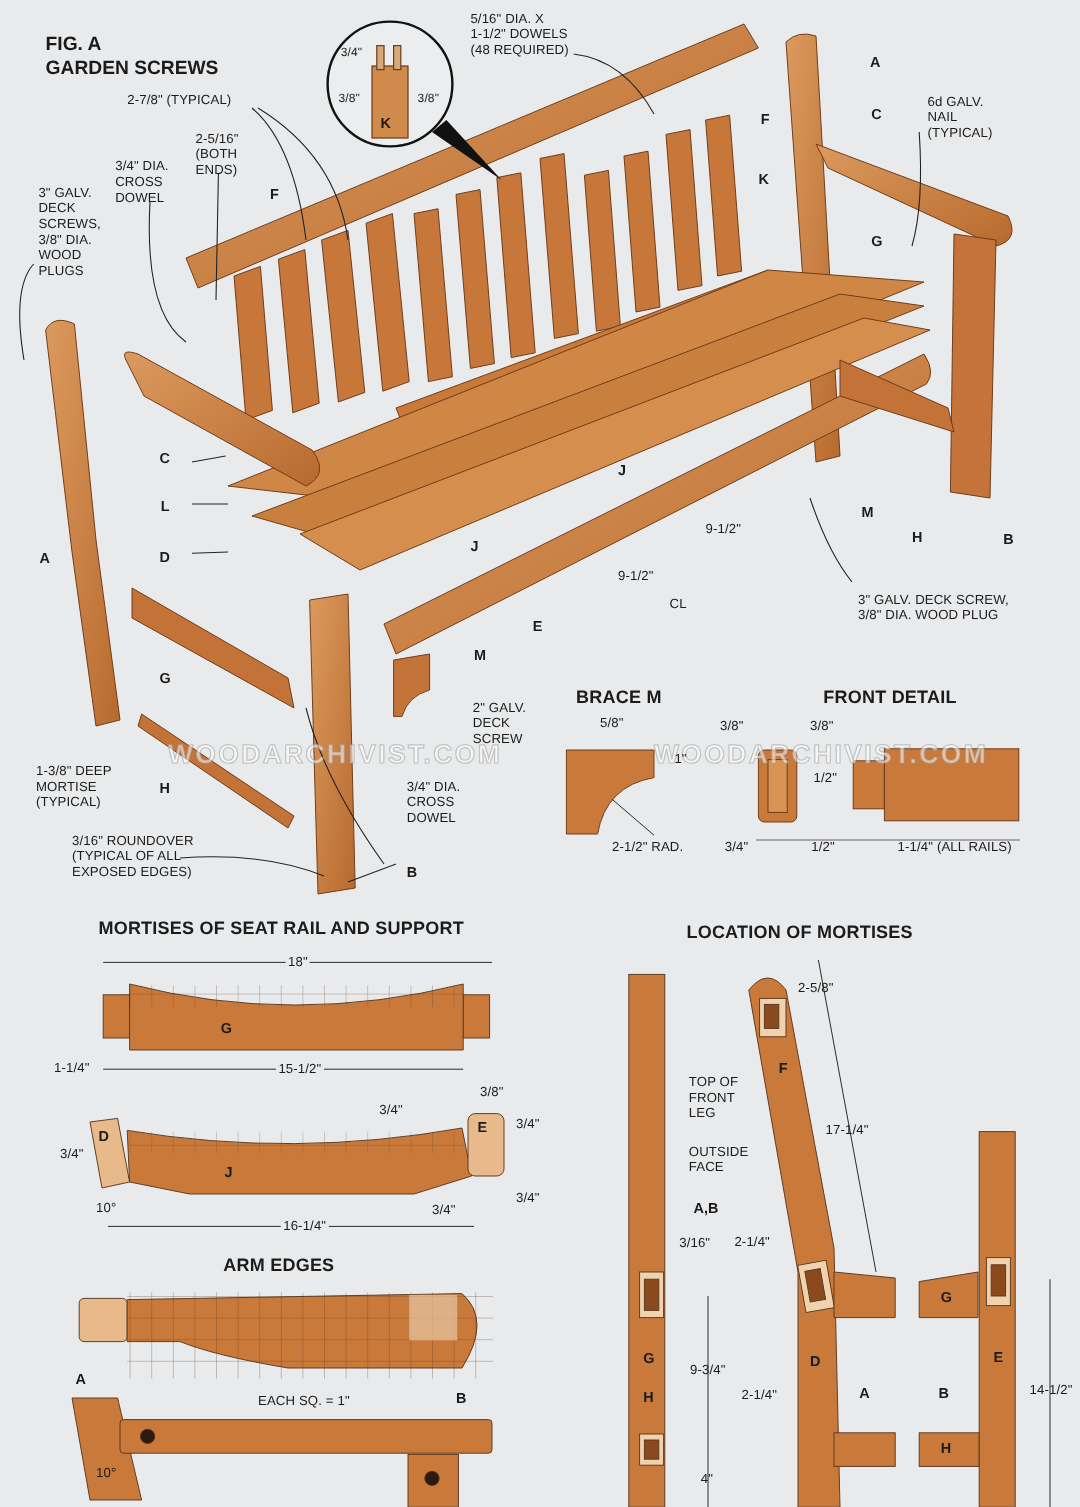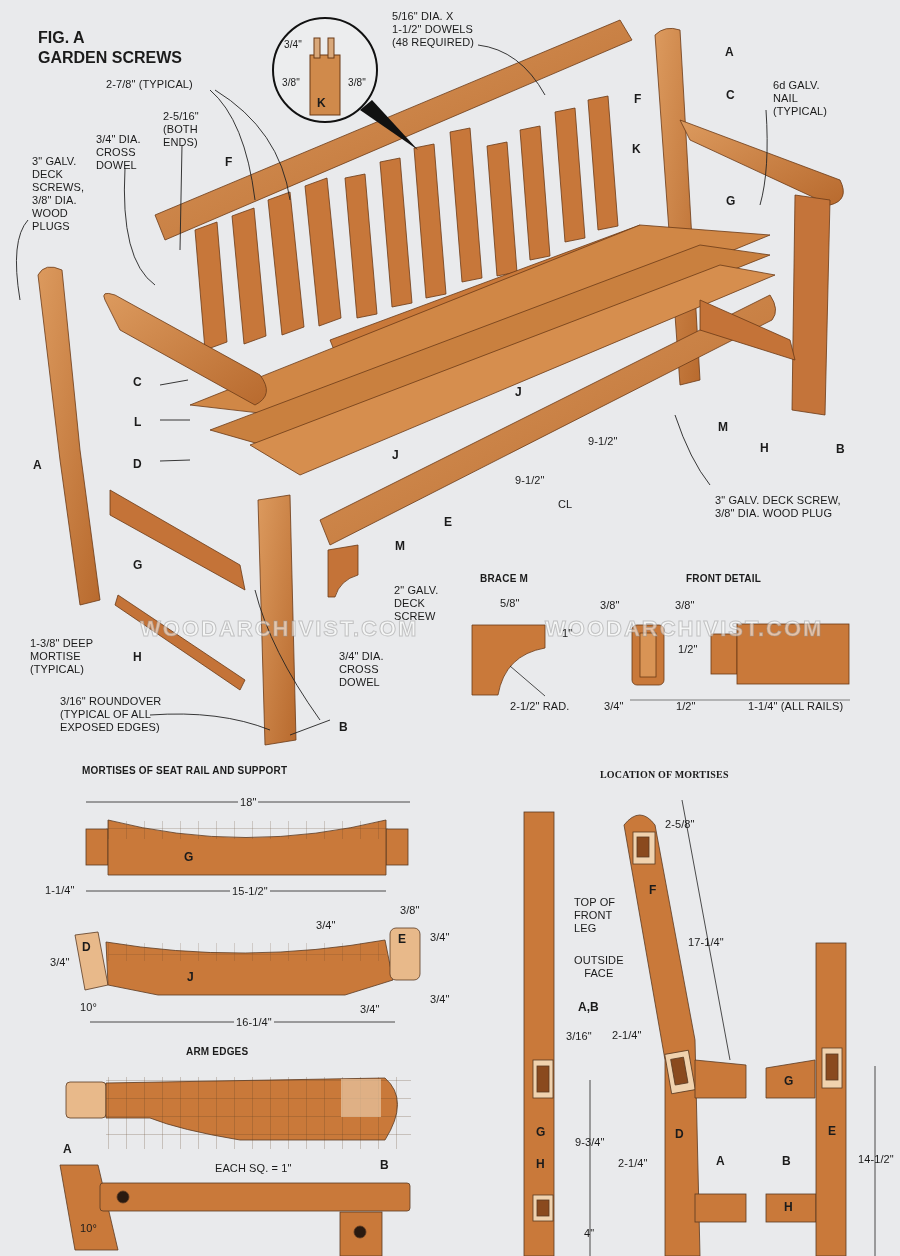--- a/index.html
+++ b/index.html
@@ -1,19 +1,19 @@
 <!DOCTYPE html>
 <html><head>
 <meta charset="utf-8">
 <style>
   html,body{margin:0;padding:0;}
   body{width:900px;height:1256px;background:#e9eaec;position:relative;overflow:hidden;font-family:"Liberation Sans",sans-serif;color:#1b1b1b;}
   .lbl{position:absolute;font-size:11px;line-height:13px;letter-spacing:0.1px;white-space:pre;}
   .part{position:absolute;font-size:12px;font-weight:bold;}
-  .title{position:absolute;font-weight:bold;font-size:10px;letter-spacing:0.2px;}
+  .title{position:absolute;font-weight:bold;font-size:15px;letter-spacing:0.2px;}
   .fig{position:absolute;font-weight:bold;font-size:16px;line-height:20px;white-space:pre;}
   svg{position:absolute;left:0;top:0;}
   .wm{position:absolute;font-size:22px;font-weight:bold;color:rgba(255,255,255,0.55);letter-spacing:2px;-webkit-text-stroke:1px rgba(150,150,150,0.5);}
 </style>
 </head>
 <body>
 
 <svg width="900" height="1256" viewBox="0 0 900 1256">
   <defs>
     <linearGradient id="wg" x1="0" y1="0" x2="1" y2="1">
@@ -264,27 +264,27 @@
 <div class="part" style="left:82px;top:940px;">D</div>
 <div class="part" style="left:398px;top:932px;">E</div>
 <div class="part" style="left:187px;top:970px;">J</div>
 
 <div class="title" style="left:186px;top:1046px;">ARM EDGES</div>
 <div class="lbl" style="left:215px;top:1162px;">EACH SQ. = 1"</div>
 <div class="lbl" style="left:80px;top:1222px;">10°</div>
 <div class="part" style="left:63px;top:1142px;">A</div>
 <div class="part" style="left:380px;top:1158px;">B</div>
 
-<div class="title" style="left:600px;top:769px;font-family:Liberation Serif, serif;">LOCATION OF MORTISES</div>
+<div class="title" style="left:572px;top:769px;">LOCATION OF MORTISES</div>
 <div class="lbl" style="left:665px;top:818px;">2-5/8"</div>
 <div class="lbl" style="left:688px;top:936px;">17-1/4"</div>
 <div class="lbl" style="left:574px;top:896px;">TOP OF
 FRONT
 LEG</div>
-<div class="lbl" style="left:574px;top:954px;text-align:center;">OUTSIDE
+<div class="lbl" style="left:574px;top:954px;">OUTSIDE
 FACE</div>
 <div class="part" style="left:578px;top:1000px;text-align:center;">A,B</div>
 <div class="lbl" style="left:566px;top:1030px;">3/16"</div>
 <div class="lbl" style="left:612px;top:1029px;">2-1/4"</div>
 <div class="lbl" style="left:618px;top:1157px;">2-1/4"</div>
 <div class="lbl" style="left:575px;top:1136px;">9-3/4"</div>
 <div class="lbl" style="left:584px;top:1227px;">4"</div>
 <div class="lbl" style="left:858px;top:1153px;">14-1/2"</div>
 <div class="part" style="left:649px;top:883px;">F</div>
 <div class="part" style="left:536px;top:1125px;">G</div>

